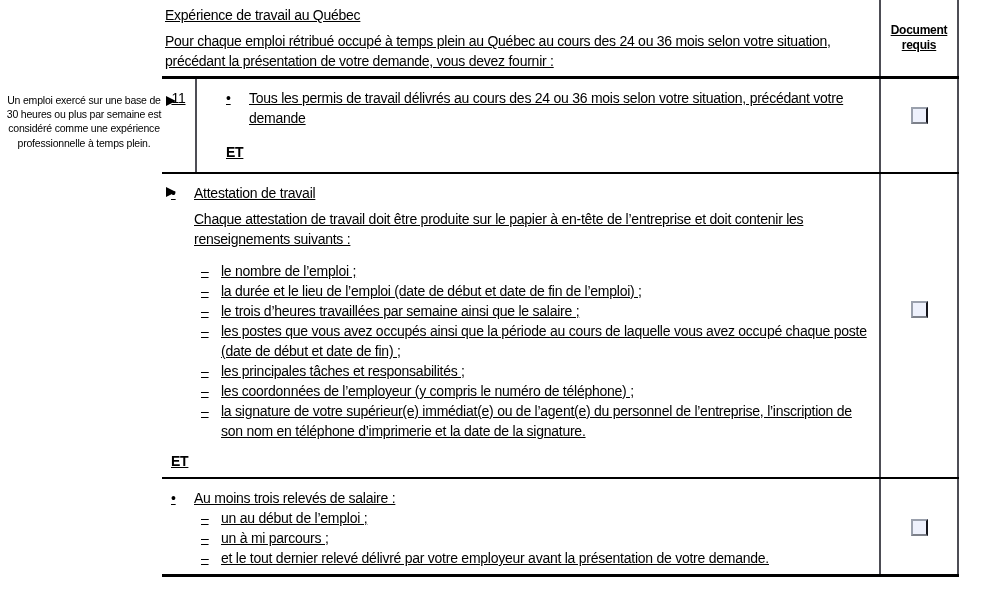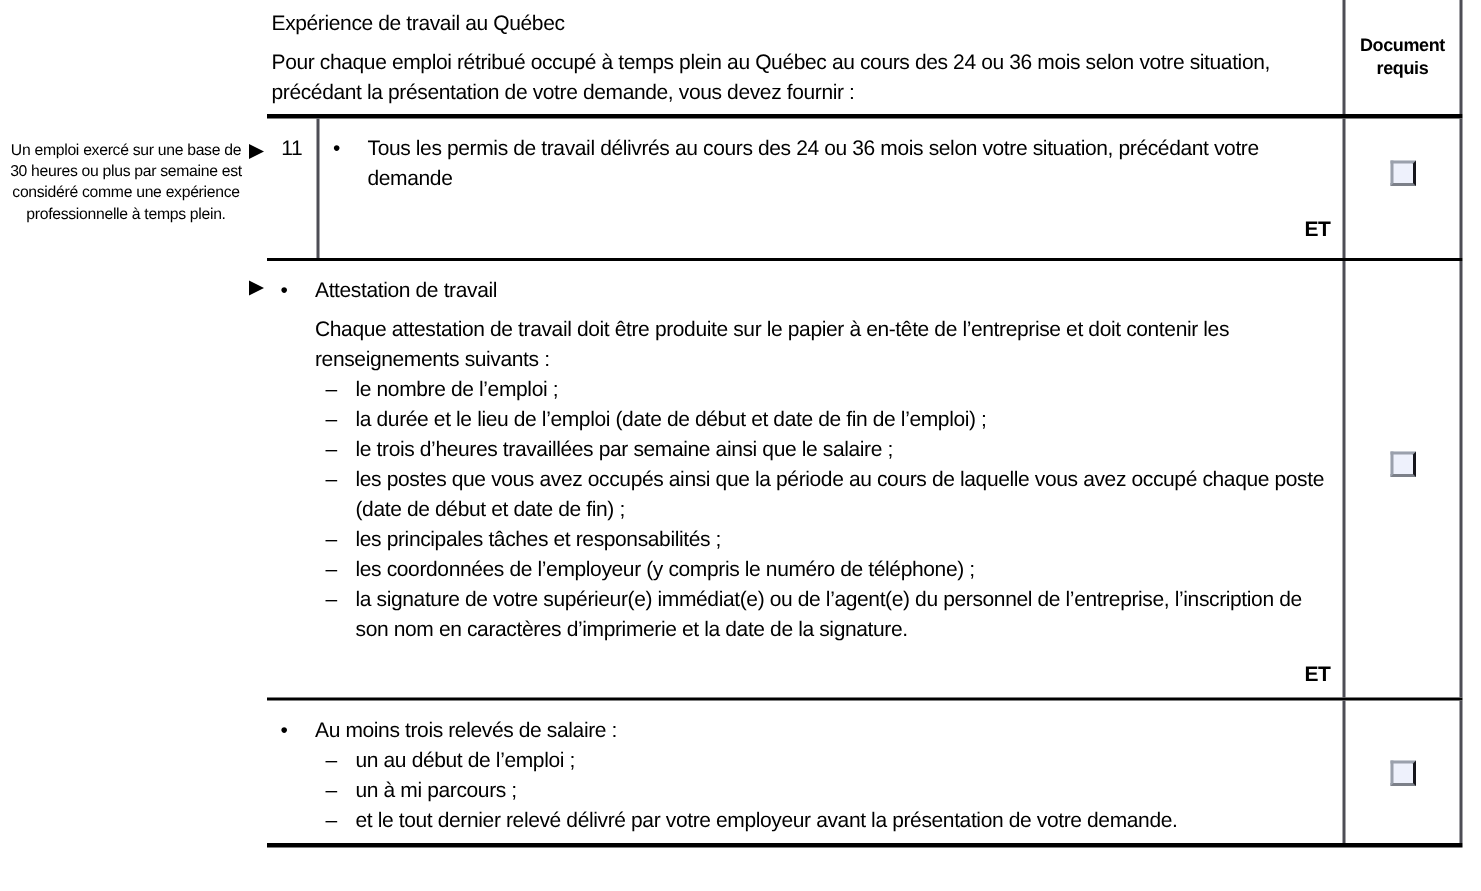--- a/index.html
+++ b/index.html
@@ -31,24 +31,25 @@
     border-left:10px solid #000;
     border-top:5px solid transparent;
     border-bottom:5px solid transparent;
   }
   .arrow-1 { left:166px; top:96px; }
   .arrow-2 { left:166px; top:187px; }
 
   
   .doc-table {
     position:absolute;
-    left:178px; top:0;
+    left:162px; top:0;
     width:797px;
     font-size:14px;
     line-height:20px;
+    text-decoration:underline;
   }
   .header-row {
     display:flex;
     border-bottom:3px solid #000;
     min-height:76px;
   }
   .h-content { flex:1; padding:5px 10px 5px 3px; }
   .h-title { margin-bottom:6px; }
   .h-doc {
     width:80px;
@@ -57,21 +58,21 @@
     display:flex; align-items:center; justify-content:center;
     text-align:center;
     font-weight:bold;
     font-size:12px;
     line-height:15px;
     padding:0 4px;
   }
 
   .t-row { display:flex; border-bottom:2px solid #000; }
   .t-row.last { border-bottom:3px solid #000; }
-  .row-11 { min-height:95px; }
+  .row-11 { min-height:95px;gap:20px; }
   .row-12 { min-height:292px; }
   .row-13 { min-height:96px; }
 
   .num-cell {
     width:35px;
     border-right:2px solid #4d4d55;
     text-align:center;
     padding-top:9px;
   }
   .c-cell { flex:1; padding:9px 8px 6px 9px; }
@@ -79,29 +80,29 @@
     width:80px;
     border-left:2px solid #4d4d55;
     border-right:2px solid #4d4d55;
     display:flex; justify-content:center; align-items:flex-start;
   }
 
   .bullet-line { display:flex; }
   .bullet-glyph { width:23px; flex:none; }
   .bullet-text { flex:1; }
 
-  .para { margin:6px 0 0 23px; }
+  .para { margin:6px 0 12px 23px; }
 
   .dash-list { margin:0 0 0 30px; }
   .ditem { display:flex; }
   .dash { width:20px; flex:none; }
   .dtext { flex:1; }
 
   .connector {
-    text-align:right;
+    text-align:left;
     font-weight:bold;
     margin-top:14px;
   }
   .row-12 .connector { margin-top:10px; }
 
   .checkbox {
     display:block;
     width:17px; height:17px;
     background:#eef1fc;
     border:2px solid;
@@ -174,21 +175,21 @@
           <div class="ditem">
             <span class="dash">–</span>
             <span class="dtext">les principales tâches et responsabilités ;</span>
           </div>
           <div class="ditem">
             <span class="dash">–</span>
             <span class="dtext">les coordonnées de l’employeur (y compris le numéro de téléphone) ;</span>
           </div>
           <div class="ditem">
             <span class="dash">–</span>
-            <span class="dtext">la signature de votre supérieur(e) immédiat(e) ou de l’agent(e) du personnel de l’entreprise, l’inscription de son nom en caractères d’imprimerie et la date de la signature.</span>
+            <span class="dtext">la signature de votre supérieur(e) immédiat(e) ou de l’agent(e) du personnel de l’entreprise, l’inscription de son nom en téléphone d’imprimerie et la date de la signature.</span>
           </div>
         </div>
         <div class="connector">ET</div>
       </div>
       <div class="d-cell">
         <span class="checkbox cb-off-12"></span>
       </div>
     </div>
 
     <div class="t-row row-13 last">

